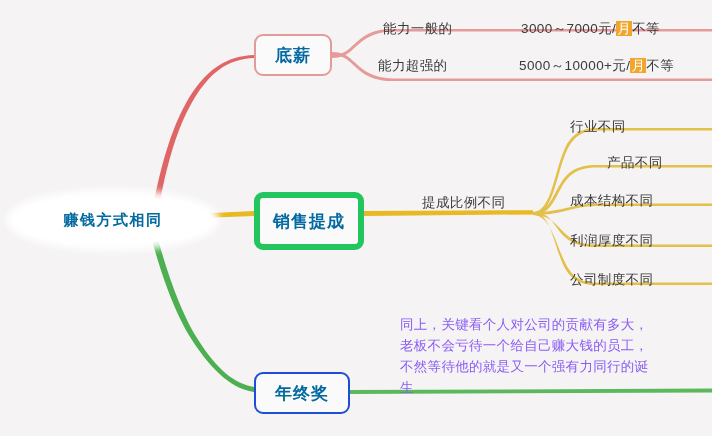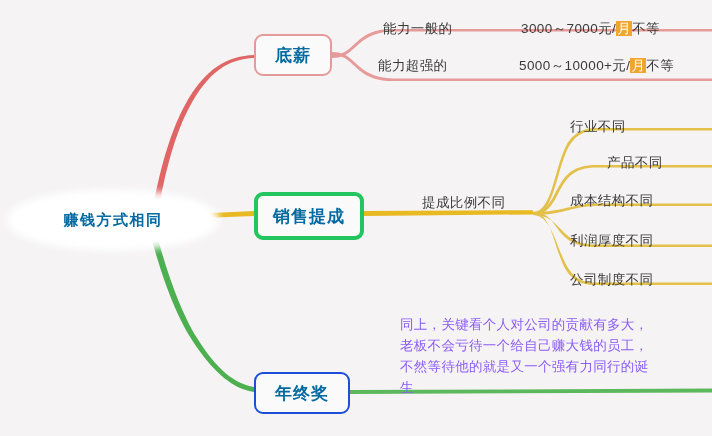--- a/index.html
+++ b/index.html
@@ -26,21 +26,21 @@
   #root-node {
     left:14px; top:196px; width:198px; height:48px;
     background:#ffffff;
     border:none;
     border-radius:50%/46%;
     font-size:15px;
     letter-spacing:1.5px;
     box-shadow:0 0 7px 7px rgba(255,255,255,0.95);
   }
   #node-base   { left:254px; top:34px;  width:78px; height:42px; border:2px solid #e39a9a; }
-  #node-comm   { left:254px; top:192px; width:110px; height:48px; border:4px solid #22c55e; }
+  #node-comm   { left:254px; top:192px; width:110px; height:58px; border:6px solid #22c55e; }
   #node-bonus  { left:254px; top:372px; width:96px;  height:42px; border:2px solid #1d4ed8; }
 
   .lbl {
     position:absolute;
     font-size:13.5px;
     color:#3a3a3a;
     white-space:nowrap;
     letter-spacing:.4px;
     z-index:4;
   }

